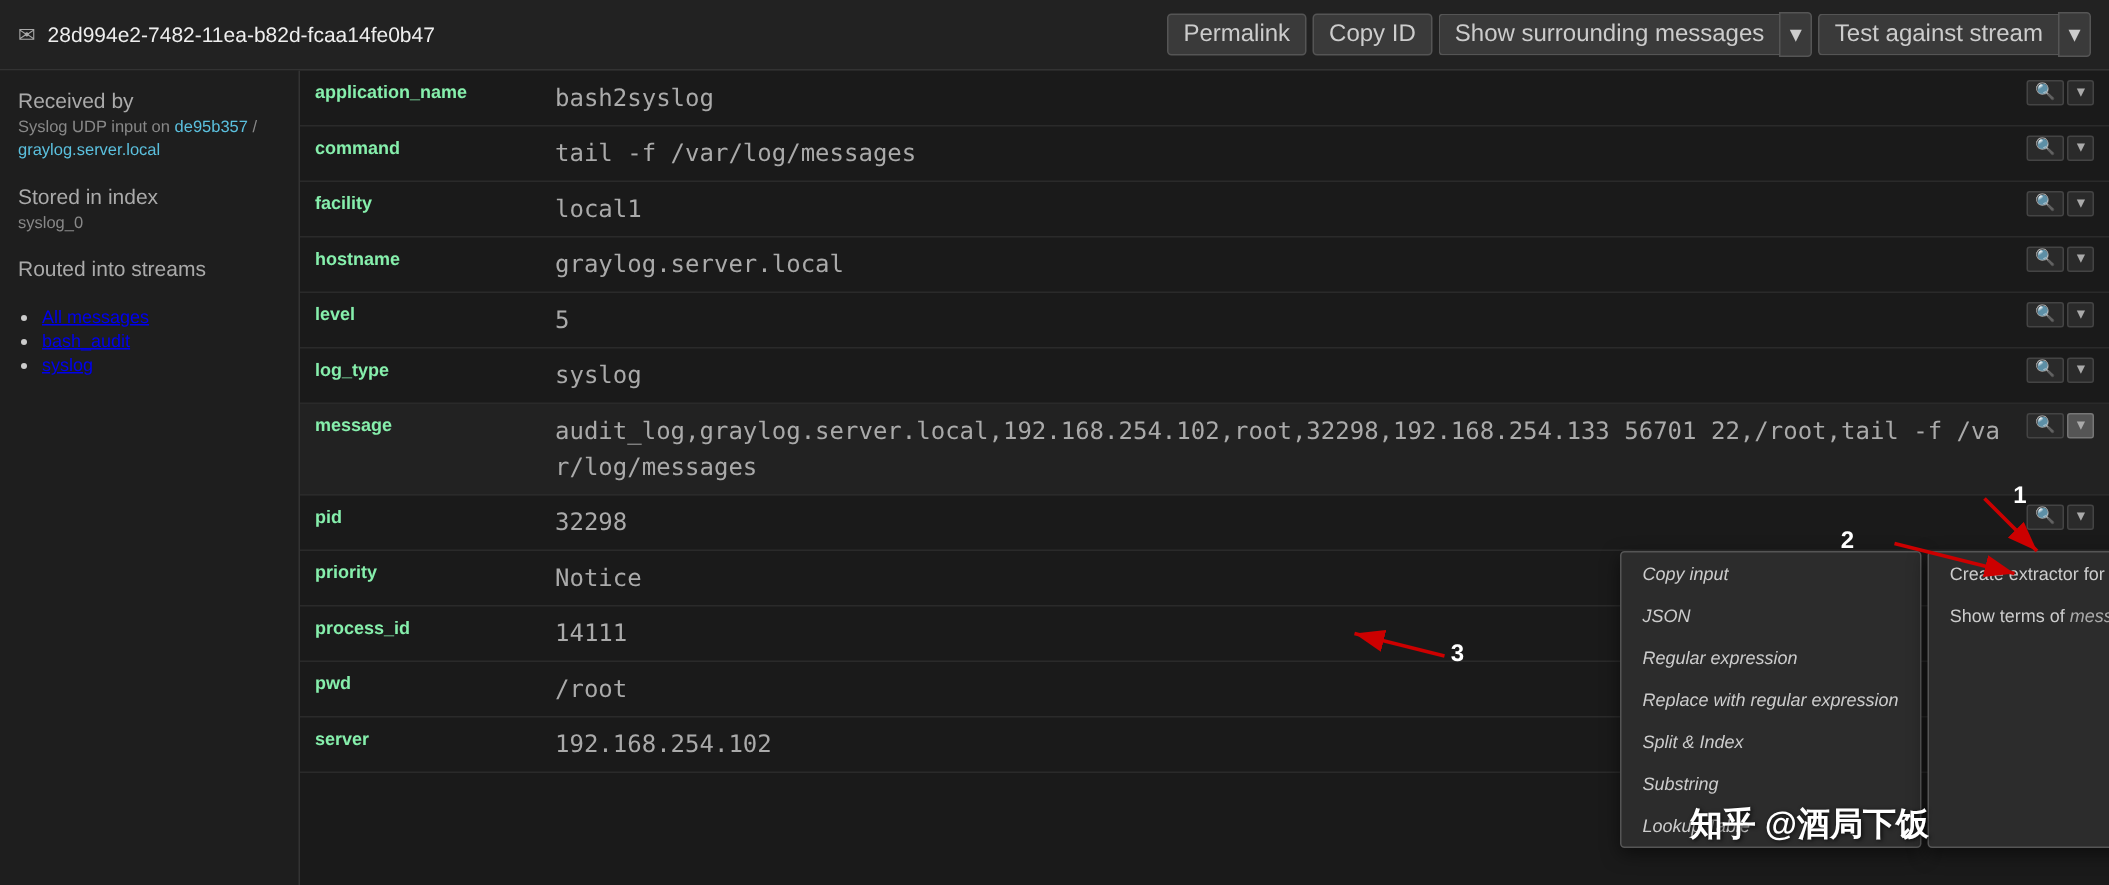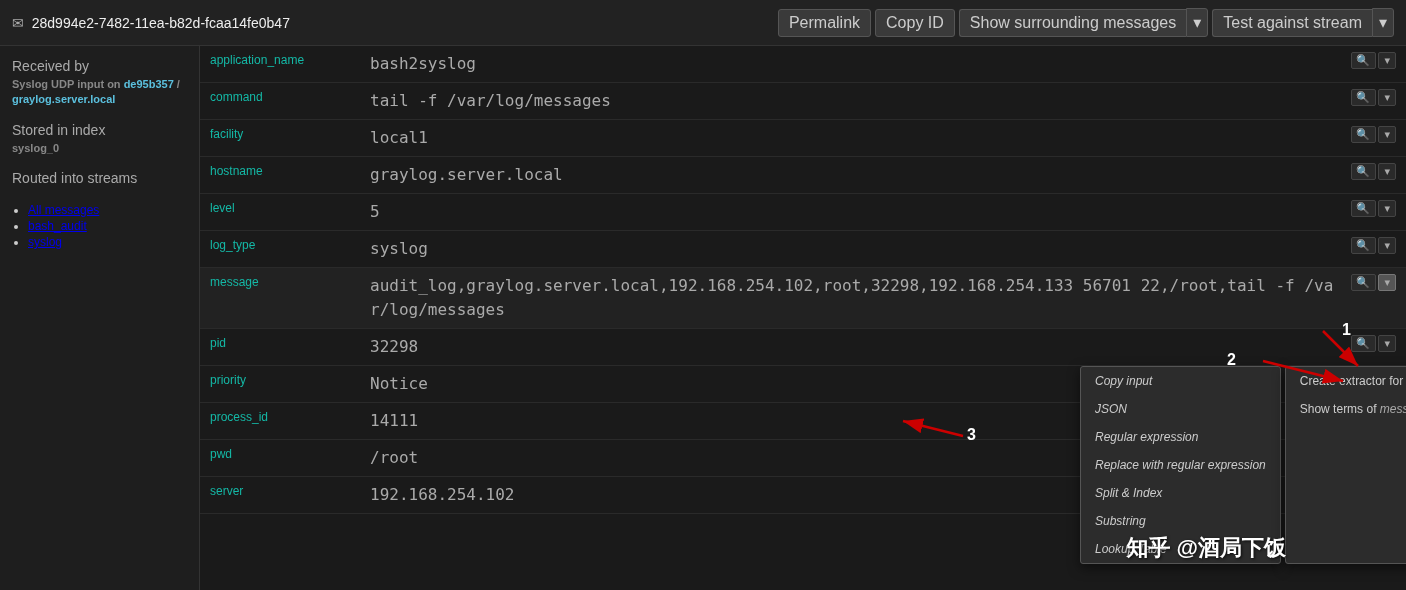--- a/index.html
+++ b/index.html
@@ -80,21 +80,20 @@
     .sidebar-section-title {
       color: #aaa;
       font-size: 14px;
       font-weight: normal;
       margin-bottom: 3px;
     }
     .sidebar-section-value {
       color: #888;
       font-size: 11px;
       line-height: 1.4;
-      font-weight: bold;
     }
     .sidebar-section-value a {
       color: #5bc0de;
       text-decoration: none;
     }
     .sidebar-streams-list {
       list-style: disc;
       padding-left: 16px;
       margin-top: 17px;
     }
@@ -112,22 +111,22 @@
     .field-row {
       display: flex;
       align-items: flex-start;
       border-bottom: 1px solid #2a2a2a;
       padding: 6px 10px;
       position: relative;
     }
     .field-name {
       width: 160px;
       min-width: 160px;
-      font-weight: normal;
-      color: #14b8a6;
+      font-weight: bold;
+      color: #86efac;
       font-size: 12px;
       padding-top: 1px;
     }
     .field-value {
       flex: 1;
       color: #aaa;
       font-size: 16px;
       font-family: monospace;
       word-break: break-all;
       line-height: 1.5;

